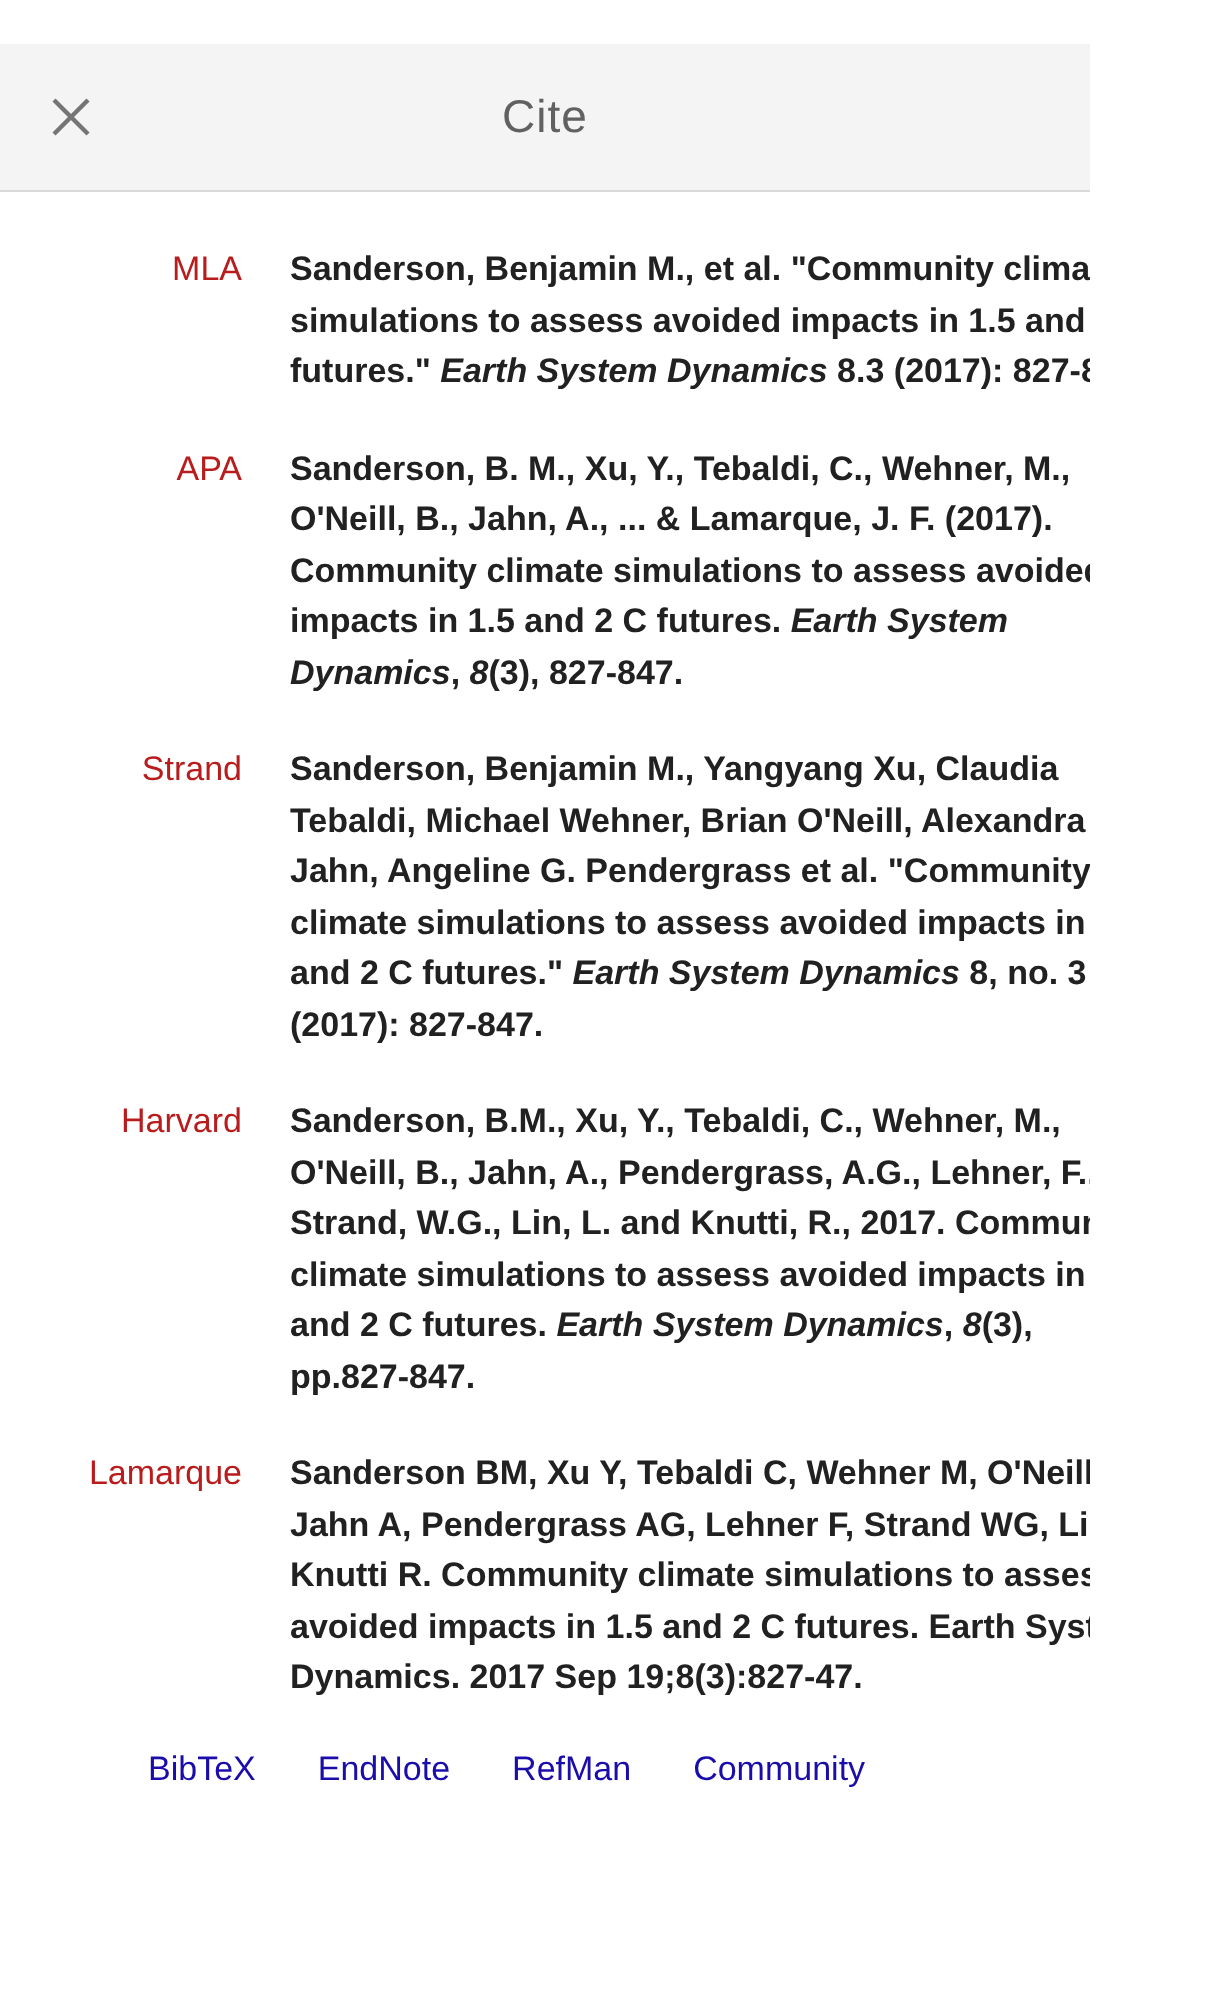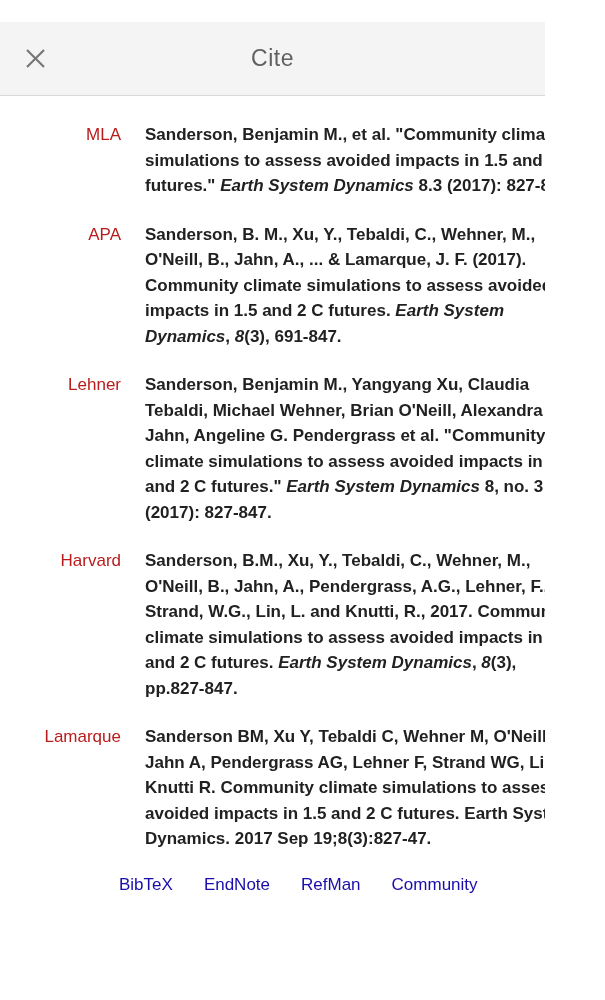--- a/index.html
+++ b/index.html
@@ -63,21 +63,21 @@
     text-align: right;
     color: #b91c1c;
   }
   .cite-text {
     color: #212121;
     font-weight: bold;
   }
   .cite-text i { font-style: italic; }
   .export-links {
     margin-top: 5px;
-    padding-left: 119px;
+    padding-left: 74px;
     display: flex;
     gap: 31px;
     font-size: 17px;
   }
   .export-link {
     color: #1a0dab;
     text-decoration: none;
   }
 </style>
 </head>
@@ -98,24 +98,24 @@
     <span class="dialog-title">Cite</span>
   </div>
 
   <div class="cite-body">
       <div class="cite-row">
         <div class="cite-label">MLA</div>
         <div class="cite-text"><span>Sanderson, Benjamin M., et al. "Community climate simulations to assess avoided impacts in 1.5 and 2 C futures." </span><i>Earth System Dynamics</i><span> 8.3 (2017): 827-847.</span></div>
       </div>
       <div class="cite-row">
         <div class="cite-label">APA</div>
-        <div class="cite-text"><span>Sanderson, B. M., Xu, Y., Tebaldi, C., Wehner, M., O'Neill, B., Jahn, A., ... &amp; Lamarque, J. F. (2017). Community climate simulations to assess avoided impacts in 1.5 and 2 C futures. </span><i>Earth System Dynamics</i><span>, </span><i>8</i><span>(3), 691-847.</span></div>
+        <div class="cite-text"><span>Sanderson, B. M., Xu, Y., Tebaldi, C., Wehner, M., O'Neill, B., Jahn, A., ... &amp; Lamarque, J. F. (2017). Community climate simulations to assess avoided impacts in 1.5 and 2 C futures. </span><i>Earth System Dynamics</i><span>, </span><i>8</i><span>(3), 827-847.</span></div>
       </div>
       <div class="cite-row">
-        <div class="cite-label">Lehner</div>
+        <div class="cite-label">Strand</div>
         <div class="cite-text"><span>Sanderson, Benjamin M., Yangyang Xu, Claudia Tebaldi, Michael Wehner, Brian O'Neill, Alexandra Jahn, Angeline G. Pendergrass et al. "Community climate simulations to assess avoided impacts in 1.2 and 2 C futures." </span><i>Earth System Dynamics</i><span> 8, no. 3 (2017): 827-847.</span></div>
       </div>
       <div class="cite-row">
         <div class="cite-label">Harvard</div>
         <div class="cite-text"><span>Sanderson, B.M., Xu, Y., Tebaldi, C., Wehner, M., O'Neill, B., Jahn, A., Pendergrass, A.G., Lehner, F., Strand, W.G., Lin, L. and Knutti, R., 2017. Community climate simulations to assess avoided impacts in 1.5 and 2 C futures. </span><i>Earth System Dynamics</i><span>, </span><i>8</i><span>(3), pp.827-847.</span></div>
       </div>
       <div class="cite-row">
         <div class="cite-label">Lamarque</div>
         <div class="cite-text"><span>Sanderson BM, Xu Y, Tebaldi C, Wehner M, O'Neill B, Jahn A, Pendergrass AG, Lehner F, Strand WG, Lin L, Knutti R. Community climate simulations to assess avoided impacts in 1.5 and 2 C futures. Earth System Dynamics. 2017 Sep 19;8(3):827-47.</span></div>
       </div>

